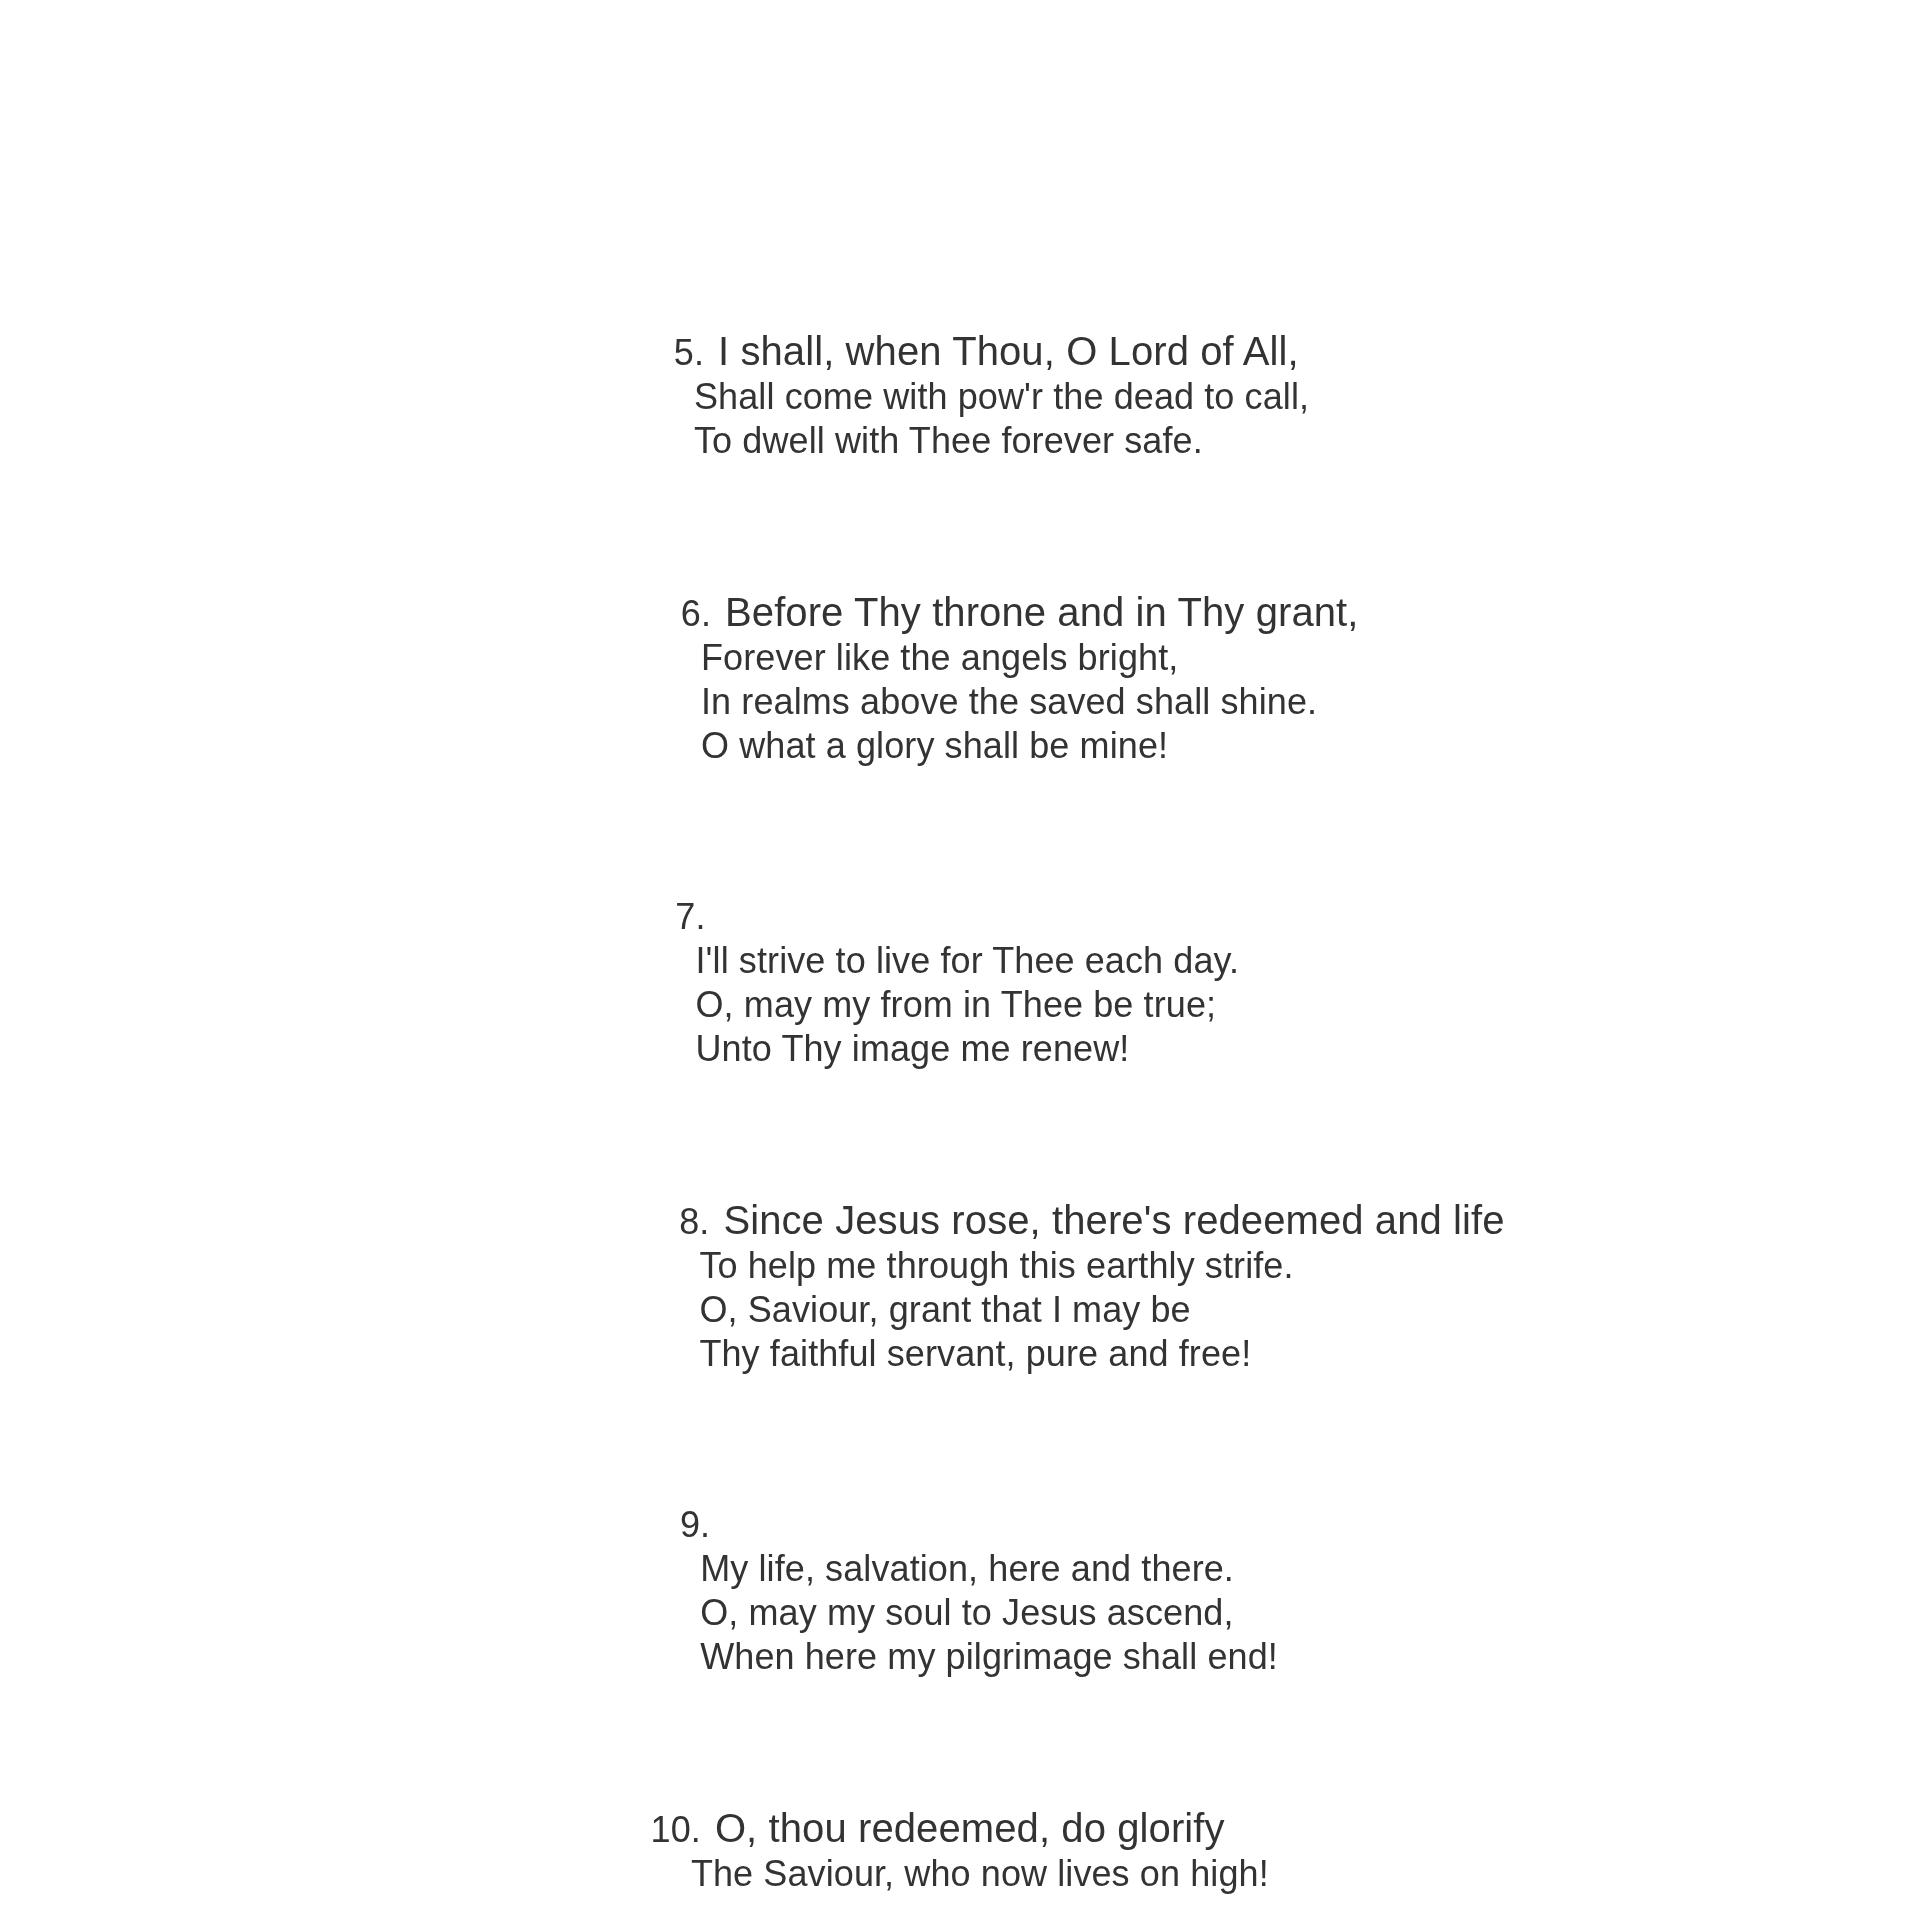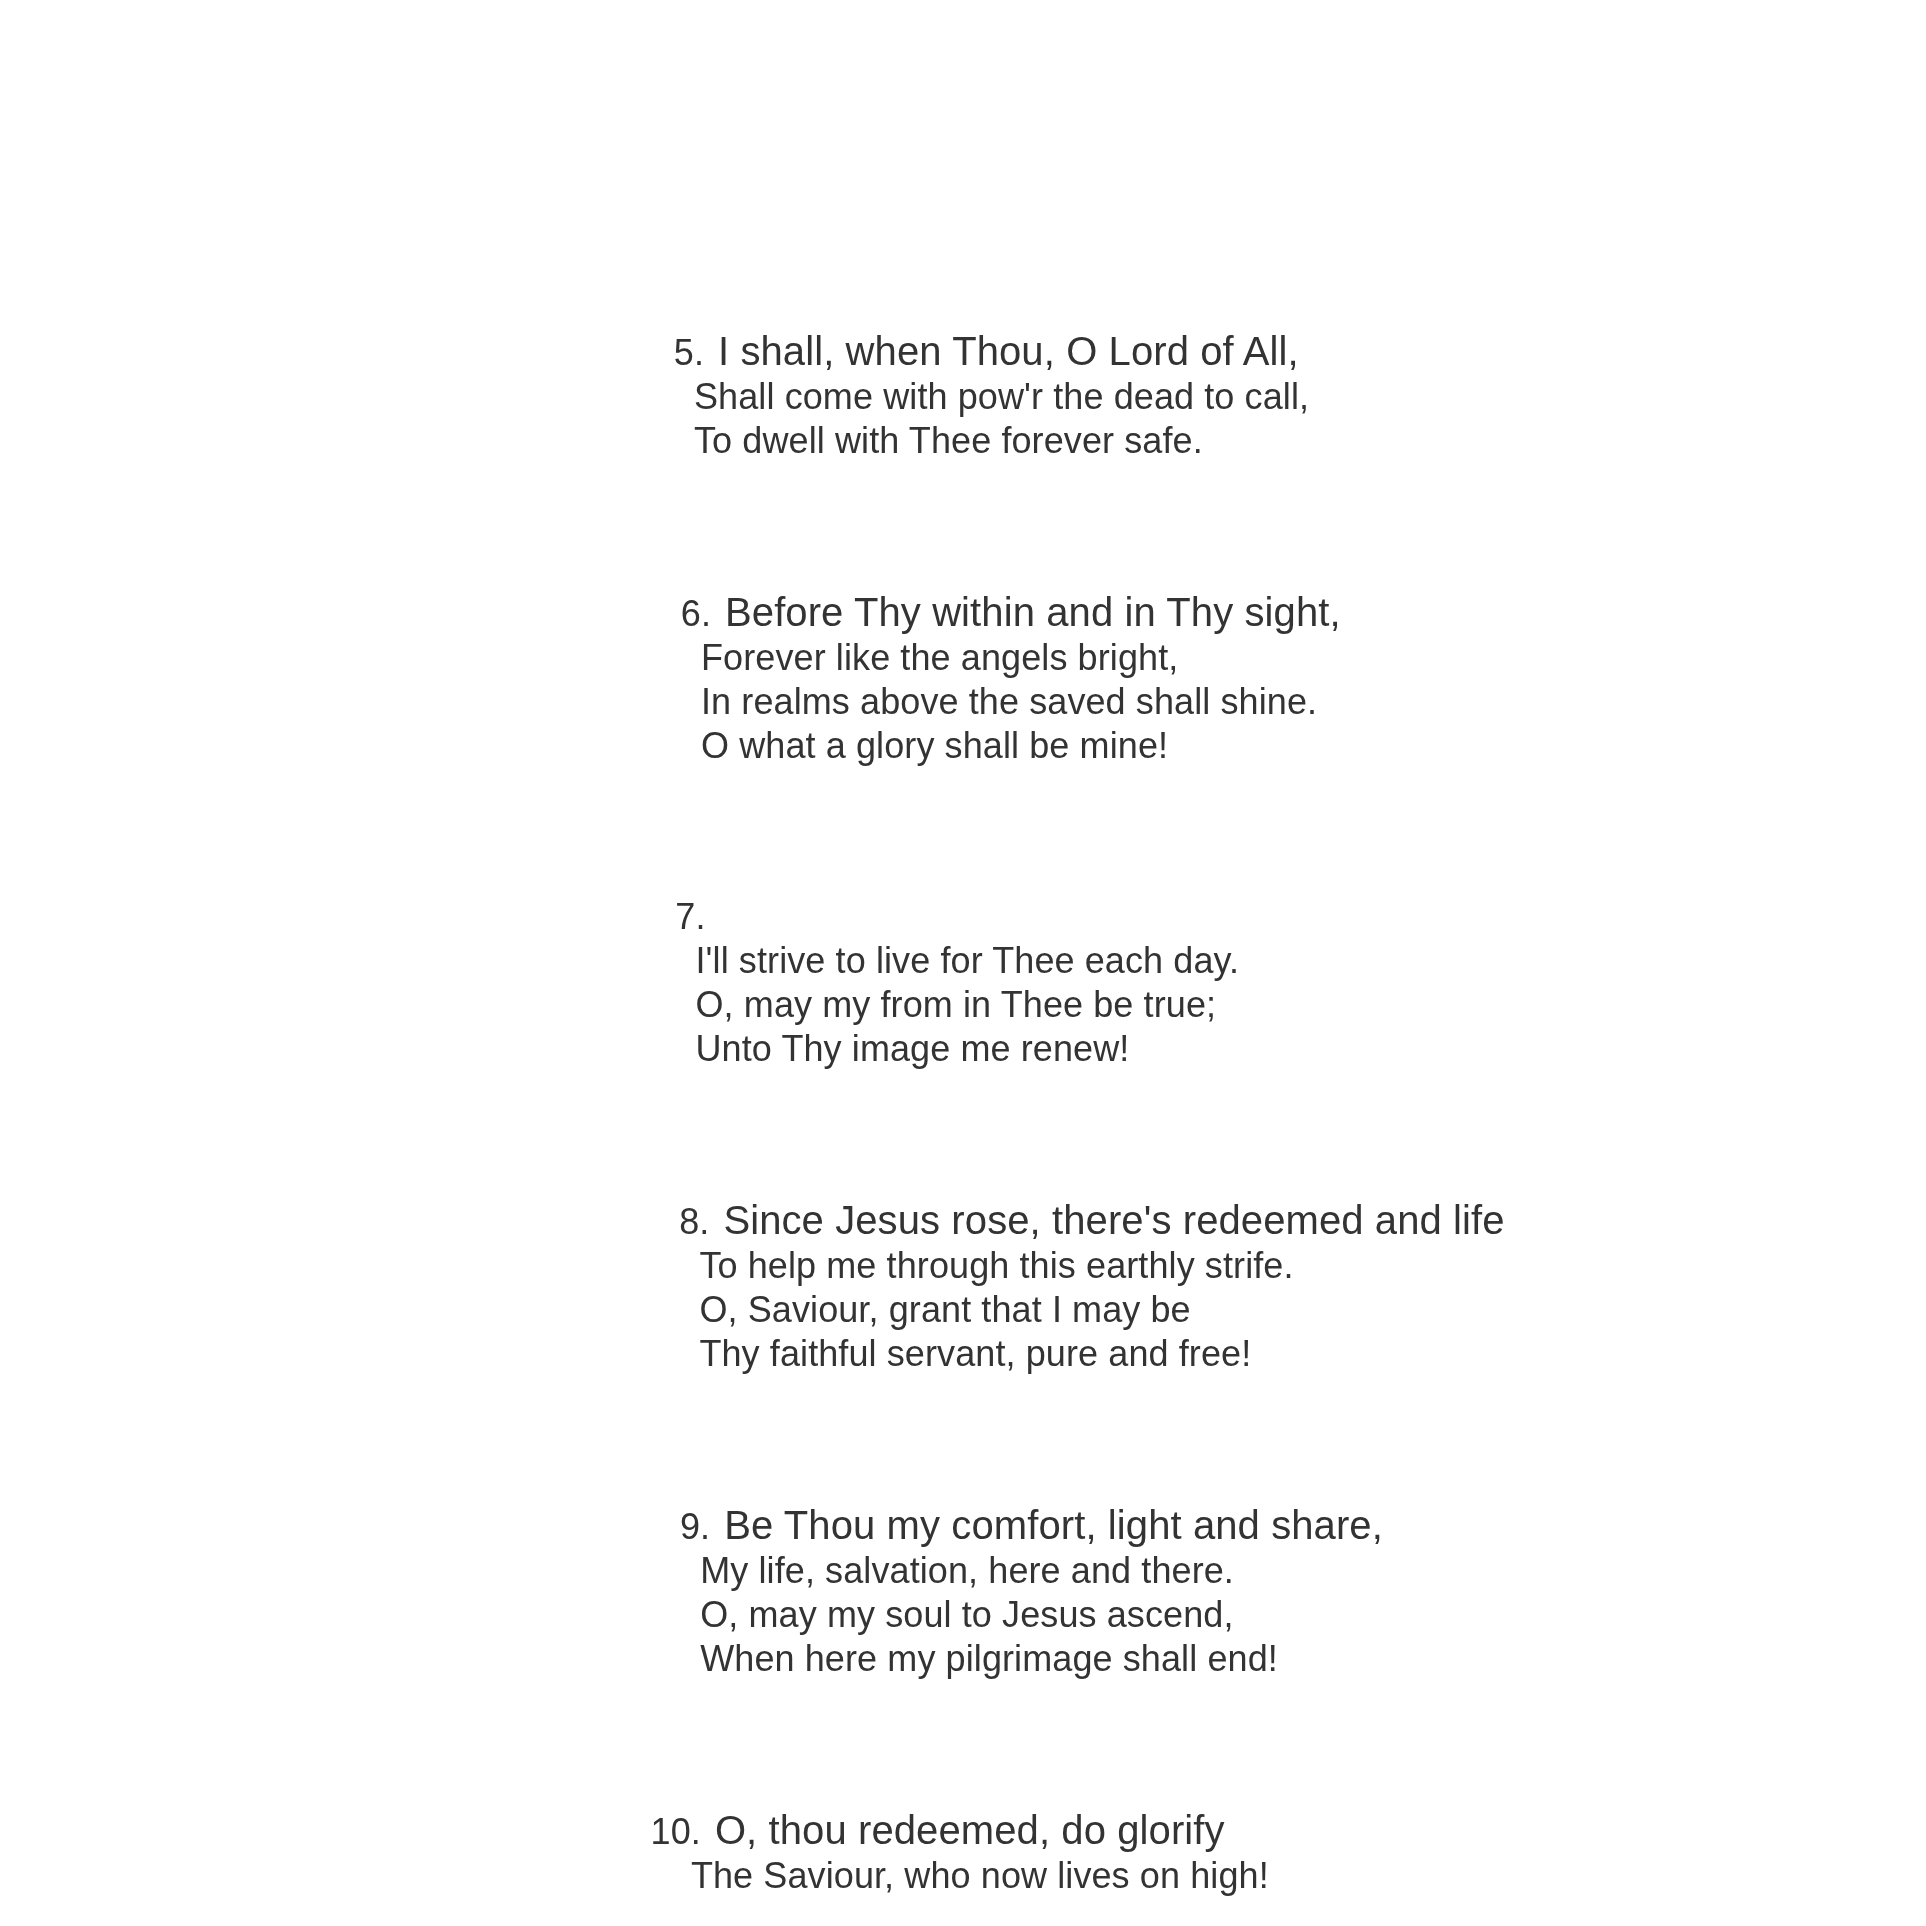--- a/index.html
+++ b/index.html
@@ -94,21 +94,21 @@
         <span class="stanza-number">5.</span>
         <span class="stanza-first-text">I shall, when Thou, O Lord of All,</span>
       </div>
       <div class="stanza-line stanza-cont">Shall come with pow'r the dead to call,</div>
       <div class="stanza-line stanza-cont">To dwell with Thee forever safe.</div>
     </div>
 
     <div class="stanza off-b">
       <div class="stanza-line stanza-first">
         <span class="stanza-number">6.</span>
-        <span class="stanza-first-text">Before Thy within and in Thy sight,</span>
+        <span class="stanza-first-text">Before Thy throne and in Thy grant,</span>
       </div>
       <div class="stanza-line stanza-cont">Forever like the angels bright,</div>
       <div class="stanza-line stanza-cont">In realms above the saved shall shine.</div>
       <div class="stanza-line stanza-cont">O what a glory shall be mine!</div>
     </div>
 
     <div class="stanza off-c">
       <div class="stanza-line stanza-first">
         <span class="stanza-number">7.</span>
       </div>
@@ -123,21 +123,20 @@
         <span class="stanza-first-text">Since Jesus rose, there's redeemed and life</span>
       </div>
       <div class="stanza-line stanza-cont">To help me through this earthly strife.</div>
       <div class="stanza-line stanza-cont">O, Saviour, grant that I may be</div>
       <div class="stanza-line stanza-cont">Thy faithful servant, pure and free!</div>
     </div>
 
     <div class="stanza off-e">
       <div class="stanza-line stanza-first">
         <span class="stanza-number">9.</span>
-        <span class="stanza-first-text">Be Thou my comfort, light and share,</span>
       </div>
       <div class="stanza-line stanza-cont">My life, salvation, here and there.</div>
       <div class="stanza-line stanza-cont">O, may my soul to Jesus ascend,</div>
       <div class="stanza-line stanza-cont">When here my pilgrimage shall end!</div>
     </div>
 
     <div class="stanza off-f">
       <div class="stanza-line stanza-first">
         <span class="stanza-number">10.</span>
         <span class="stanza-first-text">O, thou redeemed, do glorify</span>

